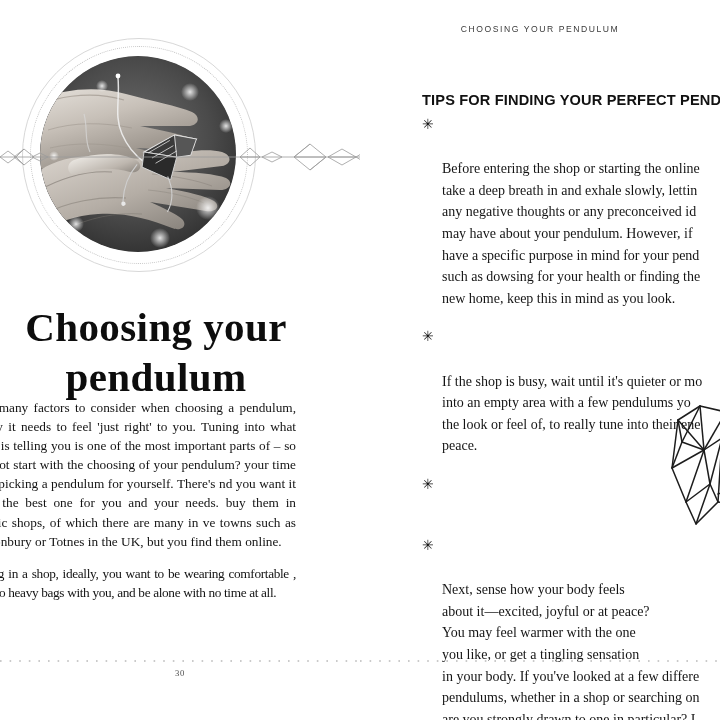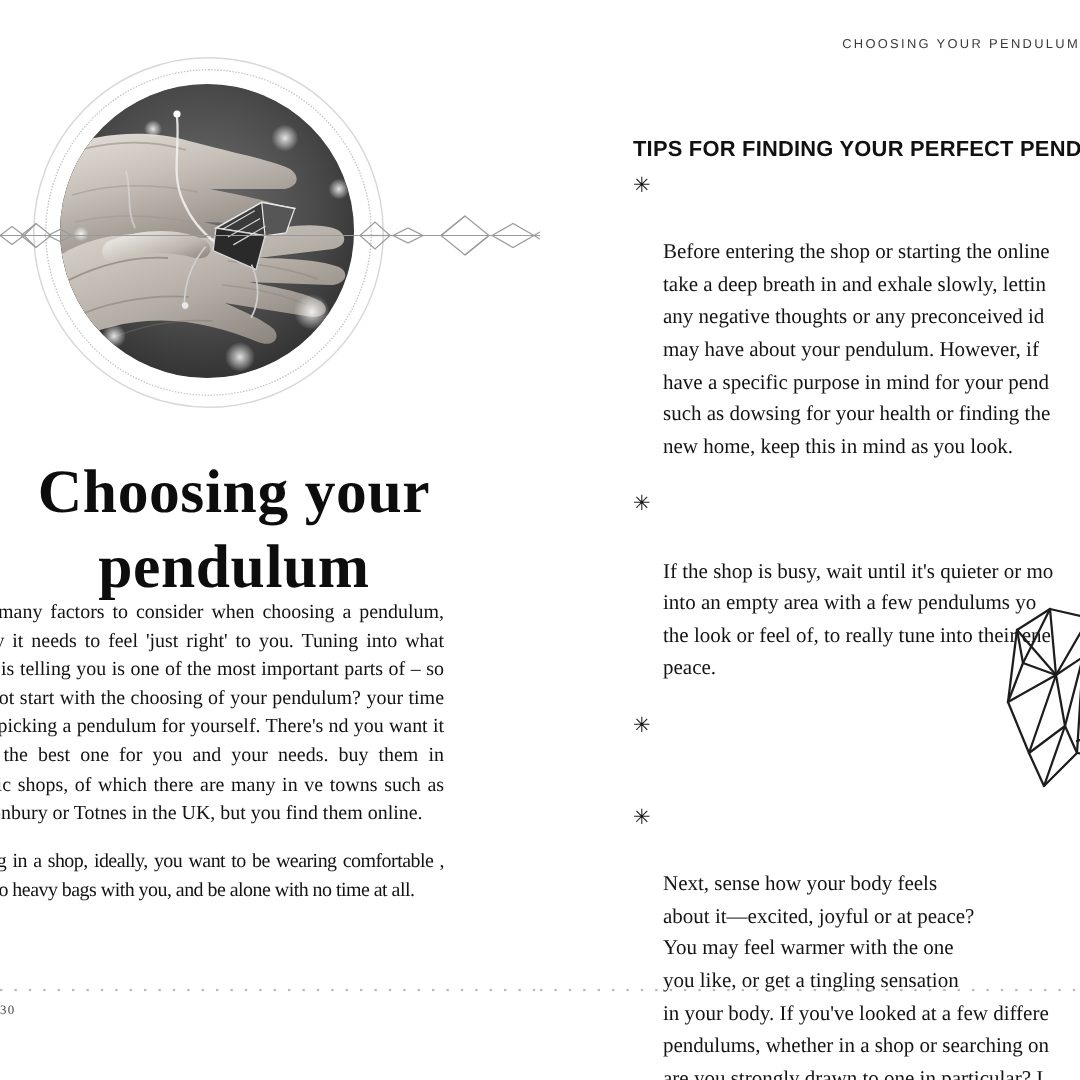--- a/index.html
+++ b/index.html
@@ -38,21 +38,21 @@
     left: 360px;
     width: 360px;
   }
 
   
   .running-head {
     position: absolute;
     top: 24px;
     left: 0;
     width: 360px;
-    text-align: right;
+    text-align: center;
     font-family: "Liberation Sans", sans-serif;
     font-size: 8.6px;
     letter-spacing: 1.55px;
     font-weight: 400;
     color: #3a3a3a;
     text-transform: uppercase;
     white-space: nowrap;
   }
 
   
@@ -183,20 +183,21 @@
     left: 0;
     bottom: 70px;
     width: 360px;
     height: 2px;
   }
   .folio {
     position: absolute;
     bottom: 42px;
     left: 0;
     width: 360px;
+    text-align: center;
     font-family: Liberation Serif, serif;
     font-size: 8.6px;
     letter-spacing: 0.8px;
     color: #4a4a4a;
   }
 </style>
 </head>
 <body>
 
 <div class="spread">

